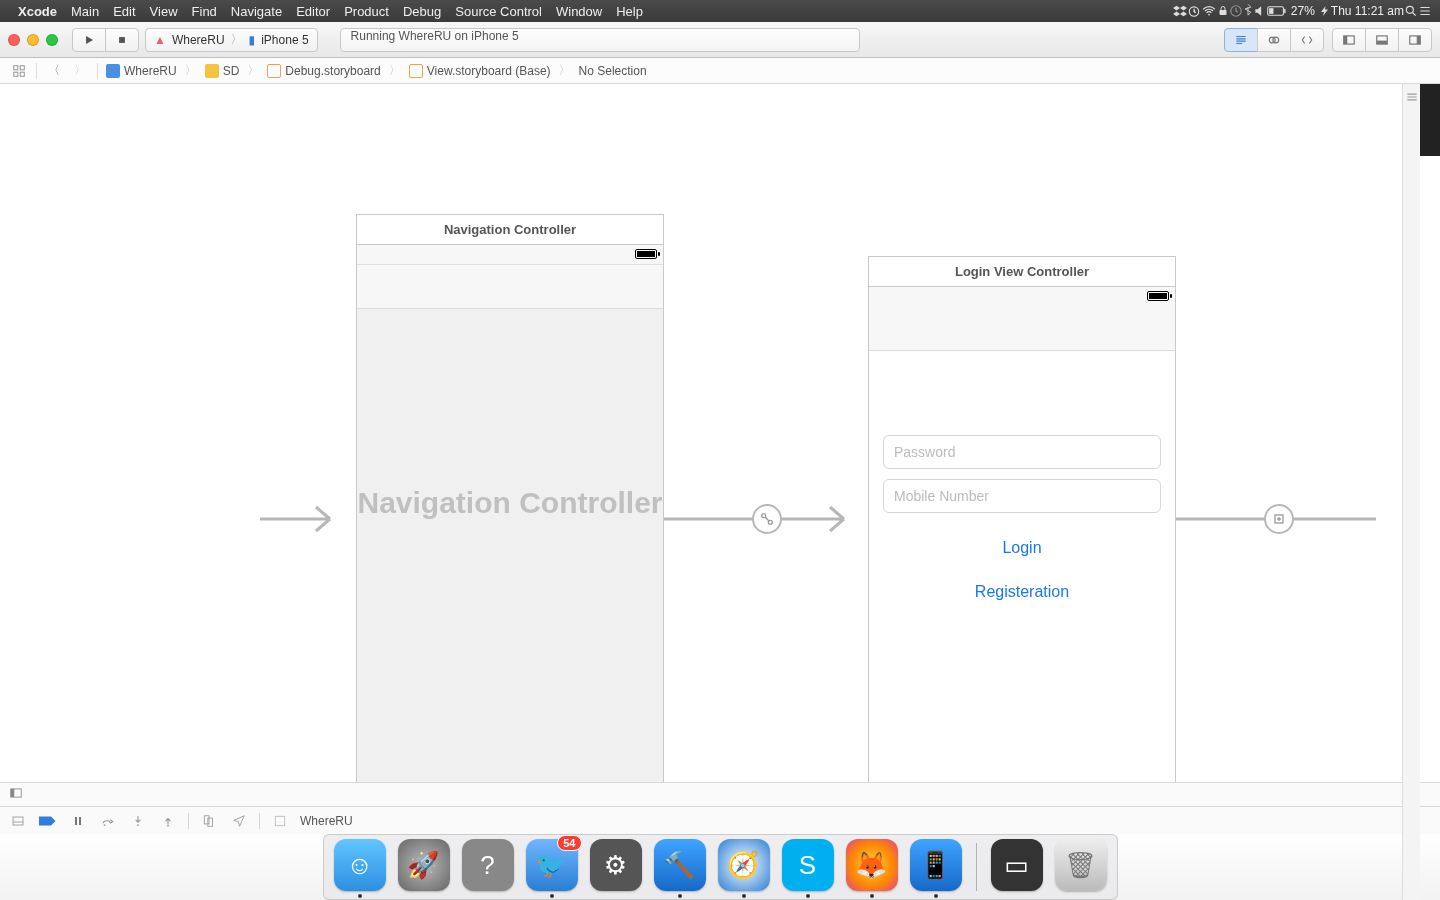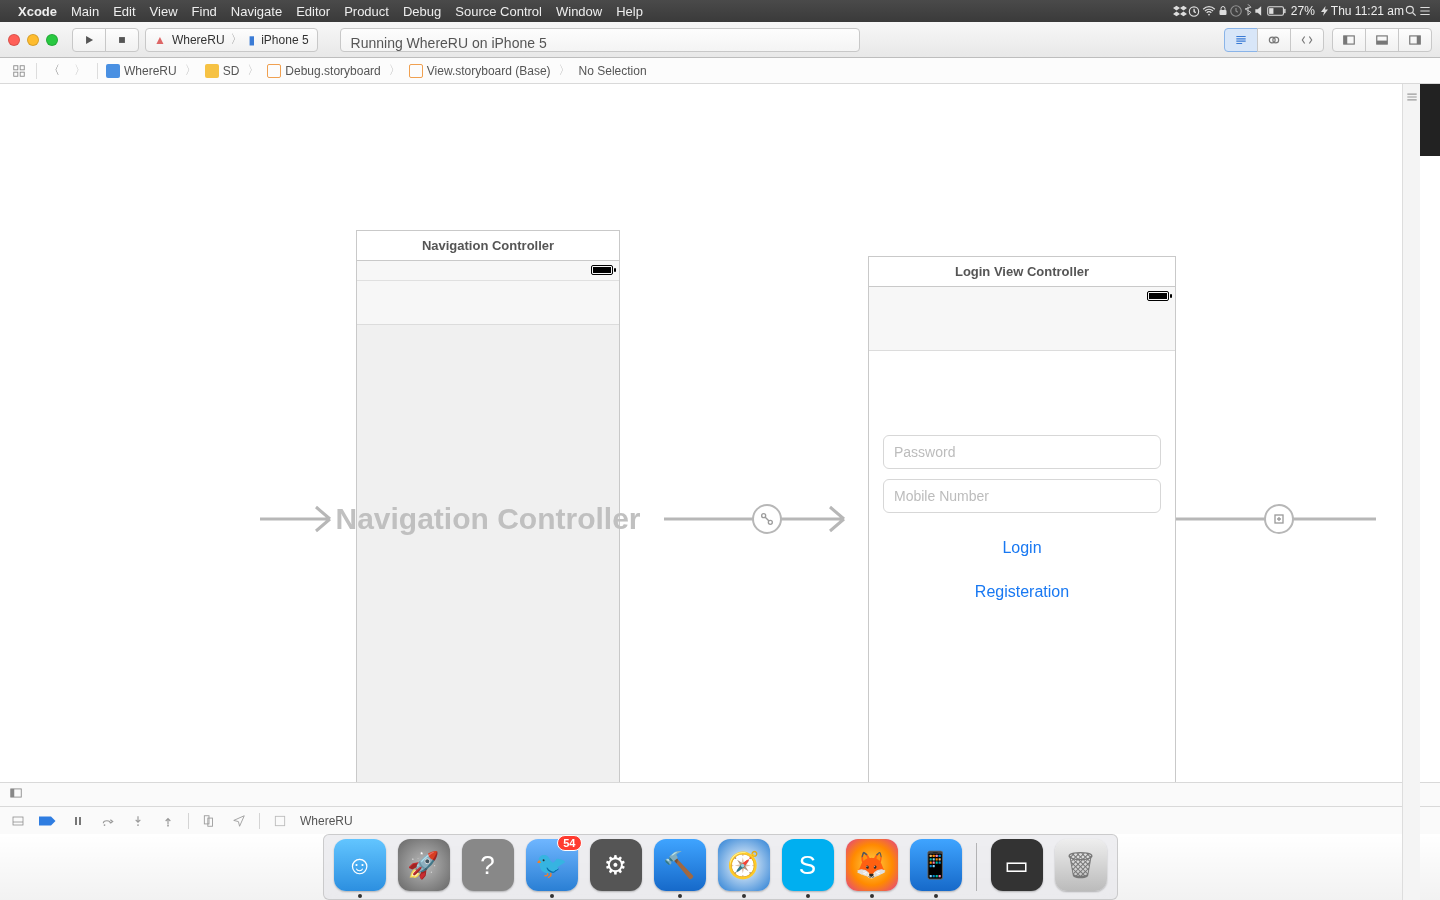--- a/index.html
+++ b/index.html
@@ -20,21 +20,21 @@
 .traffic { display: flex; gap: 7px; margin-right: 8px; align-items: center; }
 .traffic .dot { width: 12px; height: 12px; border-radius: 50%; border: 0.5px solid rgba(0,0,0,.15); }
 .dot.red { background:#ff5f57;} .dot.yellow{background:#febc2e;} .dot.green{background:#28c840;}
 .tb-btn { height: 24px; min-width: 34px; border: 1px solid #c8c8c8; border-radius: 4px; background: linear-gradient(#fdfdfd,#f1f1f1); display: inline-flex; align-items: center; justify-content: center; font-size: 12px; color:#444; }
 .tb-group { display:flex; }
 .tb-group .tb-btn { border-radius:0; margin-left:-1px;}
 .tb-group .tb-btn:first-child{border-top-left-radius:4px;border-bottom-left-radius:4px;margin-left:0;}
 .tb-group .tb-btn:last-child{border-top-right-radius:4px;border-bottom-right-radius:4px;}
 .scheme { height: 24px; border:1px solid #c8c8c8; border-radius:4px; background:linear-gradient(#fdfdfd,#f1f1f1); display:inline-flex; align-items:center; padding:0 8px; font-size:12px; color:#333; gap:6px;}
 .scheme .sep{color:#999;}
-.status-field { flex:1; max-width: 520px; margin: 0 16px; height:24px; border:1px solid #c8c8c8; border-radius:4px; background:linear-gradient(#fdfdfd,#f4f4f4); display:flex; align-items:flex-end; padding:0 10px; font-size:14px; color:#555;}
+.status-field { flex:1; max-width: 520px; margin: 0 16px; height:24px; border:1px solid #c8c8c8; border-radius:4px; background:linear-gradient(#fdfdfd,#f4f4f4); display:flex; align-items:flex-start; padding:0 10px; font-size:12px; color:#555;}
 .toolbar .right { margin-left:auto; display:flex; gap:8px;}
 .tb-btn.active{ background:#d8e6f8; border-color:#8ab4e8;}
 .tb-btn svg{ width:14px; height:14px; }
 
 
 .jumpbar { height:26px; border-bottom:1px solid #d9d9d9; background:#fcfcfc; display:flex; align-items:center; padding:0 8px; font-size:12px; color:#555; gap:4px;}
 .jumpbar .jb-btn{ width:22px; height:18px; display:inline-flex; align-items:center; justify-content:center; color:#777; border-radius:3px;}
 .jumpbar .jb-btn.dis{ color:#c7c7c7;}
 .jumpbar .crumb{ display:inline-flex; align-items:center; gap:4px; padding:0 2px;}
 .jumpbar .chev{ color:#bbb; margin:0 2px;}
@@ -273,21 +273,21 @@
       <span>No Selection</span>
     </span>
 </div>
 
 <div class="canvas">
 
   <svg class="arrow" style="left:260px; top:418px; width:96px; height:34px;">
     <path d="M0 17 H70 M70 17 l-14 -12 M70 17 l-14 12"></path>
   </svg>
 
-  <div class="sb-scene" style="left:356px; top:130px; width:264px; height:578px;margin-top:16px;">
+  <div class="sb-scene" style="left:356px; top:130px; width:308px; height:578px;">
     <div class="sb-title">Navigation Controller</div>
     <div class="sb-bar status-only">
       <div class="battery">
           <div class="fill"></div>
         </div>
     </div>
     <div class="sb-bar"></div>
     <div class="nav-placeholder">Navigation Controller</div>
   </div>
 

